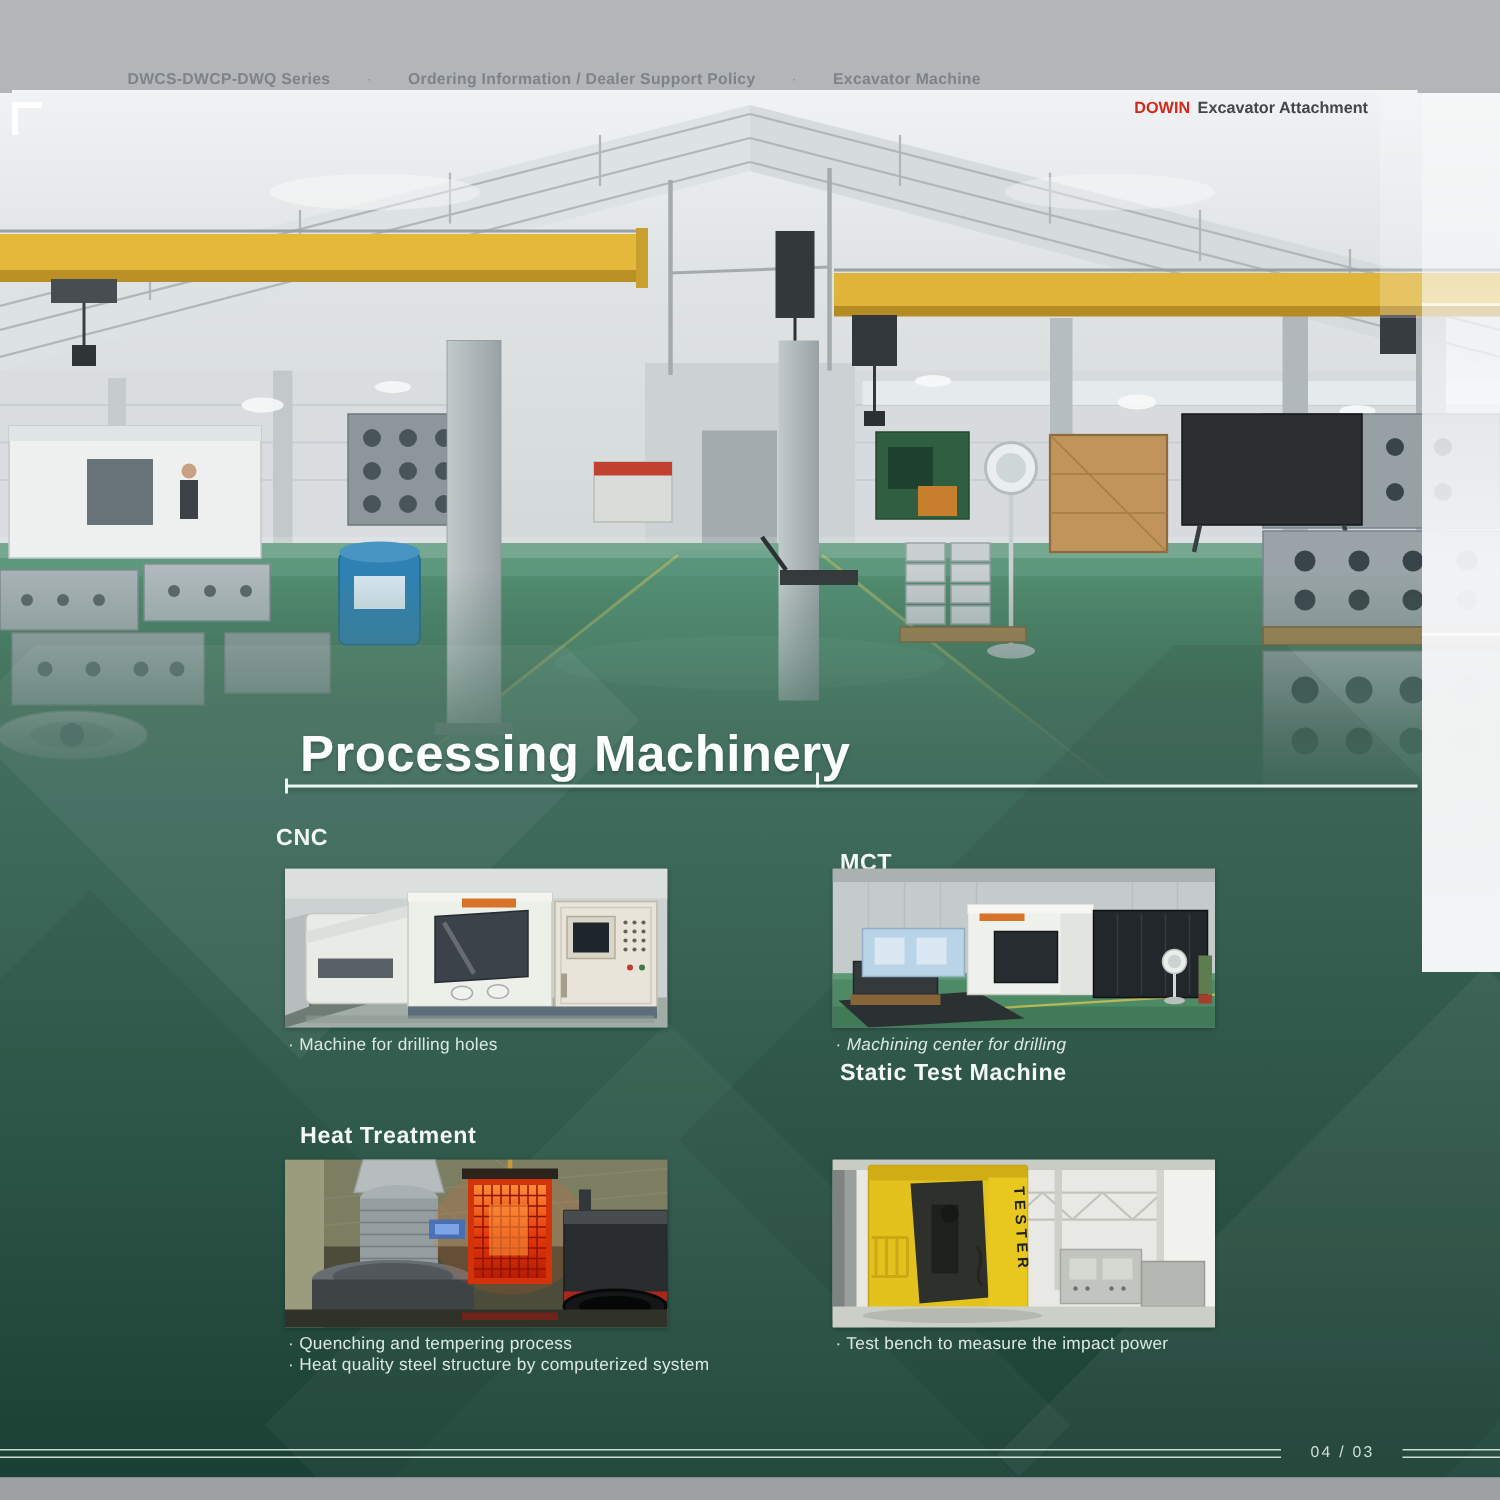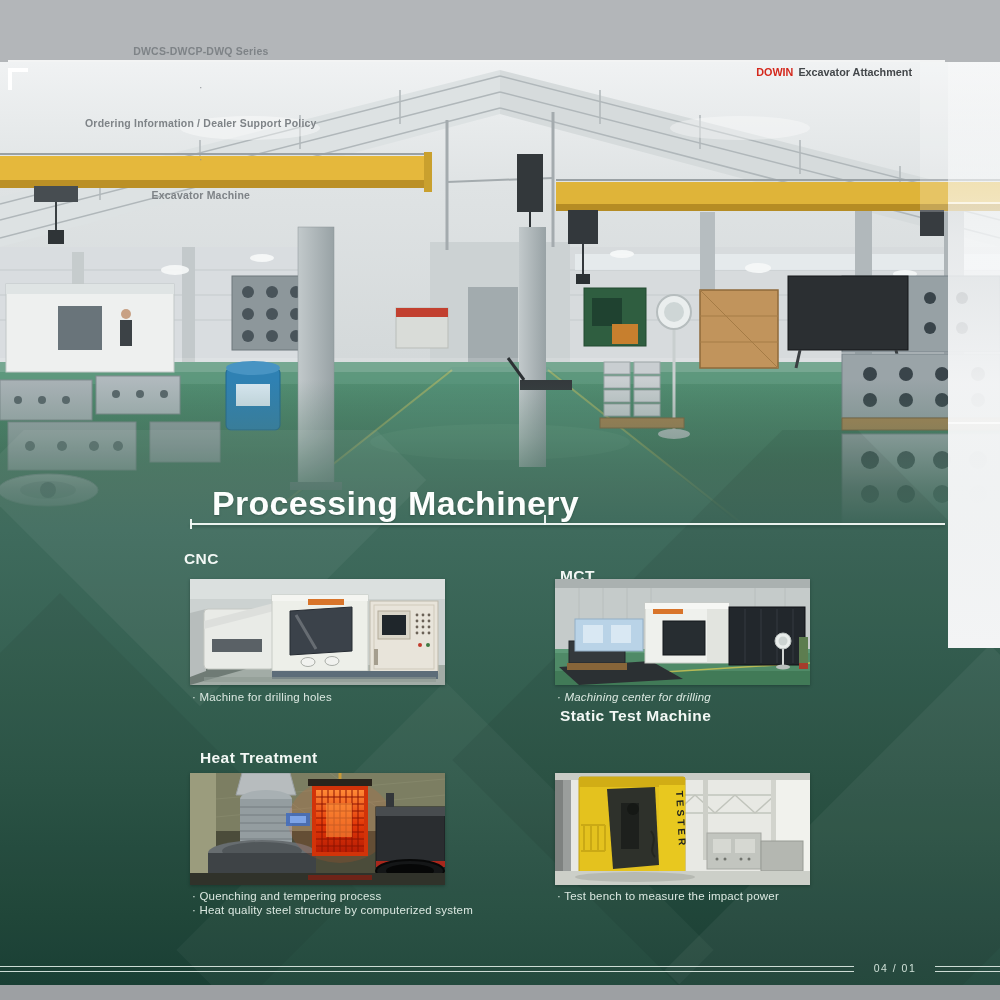--- a/index.html
+++ b/index.html
@@ -4,21 +4,21 @@
 <style>
   html,body{margin:0;padding:0;}
   body{
     width:1000px;height:1000px;position:relative;overflow:hidden;
     background:#b3b6b9;
     font-family:"Liberation Sans", sans-serif;
   }
 
   
   .nav{position:absolute;top:45px;left:85px;height:16px;display:flex;align-items:center;gap:24px;
-       font-size:10.5px;font-weight:600;color:#7e8387;letter-spacing:.2px;z-index:7;flex-direction:column;}
+       font-size:10.5px;font-weight:600;color:#7e8387;letter-spacing:.2px;z-index:7;}
   .nav .sep{color:#8f9497;font-weight:400;}
   .brand{position:absolute;top:45px;right:88px;height:16px;display:flex;align-items:center;gap:5px;
          font-size:10.8px;font-weight:700;z-index:7;margin-top:19px;}
   .brand .name{color:#d4281c;}
   .brand .suffix{color:#43474a;}
   .hdr-divider{position:absolute;top:60px;left:8px;width:937px;height:2px;background:rgba(250,251,251,.9);z-index:7;}
 
   
   .hero{position:absolute;top:62px;left:0;width:1000px;height:468px;z-index:1;}
   .corner-mark{position:absolute;top:68px;left:8px;width:16px;height:18px;
@@ -40,21 +40,21 @@
 
   
   .strip{position:absolute;top:62px;left:948px;width:52px;height:586px;z-index:4;
     background:linear-gradient(to bottom, rgba(255,255,255,.38) 0%, rgba(250,251,252,.75) 30%,
                rgba(246,247,248,.95) 55%, #f3f4f5 100%);}
   .strip .sline{position:absolute;left:0;width:100%;height:2px;background:rgba(255,255,255,.65);}
   .frost{position:absolute;top:62px;left:920px;width:28px;height:150px;background:rgba(255,255,255,.22);z-index:4;}
 
   
   .title{position:absolute;left:200px;top:484px;z-index:5;font-size:34px;font-weight:700;color:#fcfefd;
-         letter-spacing:.3px;text-shadow:0 1px 2px rgba(20,40,34,.35);white-space:nowrap;margin-left:12px;}
+         letter-spacing:.3px;text-shadow:0 1px 2px rgba(20,40,34,.35);white-space:nowrap;}
   .title-underline{position:absolute;left:190px;top:523px;width:755px;height:2px;z-index:5;
          background:rgba(244,250,247,.95);box-shadow:0 2px 3px rgba(25,50,42,.45);}
   .tick{position:absolute;width:2px;height:10px;background:rgba(244,250,247,.95);z-index:5;}
   #tick-left{left:190px;top:519px;}
   #tick-right{left:544px;top:515px;}
 
   
   .sec-title{position:absolute;z-index:5;font-size:15.5px;font-weight:700;color:#f3f8f5;letter-spacing:.4px;white-space:nowrap;}
   #cnc-title{left:184px;top:550px;}  #mct-title{left:560px;top:550px;margin-top:17px;}
   #heat-title{left:200px;top:749px;} #static-title{left:560px;top:707px;}
@@ -563,17 +563,17 @@
     </svg>
   </div>
 
   <div class="caption" id="heat-cap">
     <div>· Quenching and tempering process</div>
     <div>· Heat quality steel structure by computerized system</div>
   </div>
   <div class="caption" id="static-cap">· Test bench to measure the impact power</div>
 
   <div class="rule" id="rule-left"></div>
-  <div class="page-num">04 / 01</div>
+  <div class="page-num">04 / 03</div>
   <div class="rule" id="rule-right"></div>
   <div class="bottom-margin"></div>
 
 </div>
 
 </body></html>

